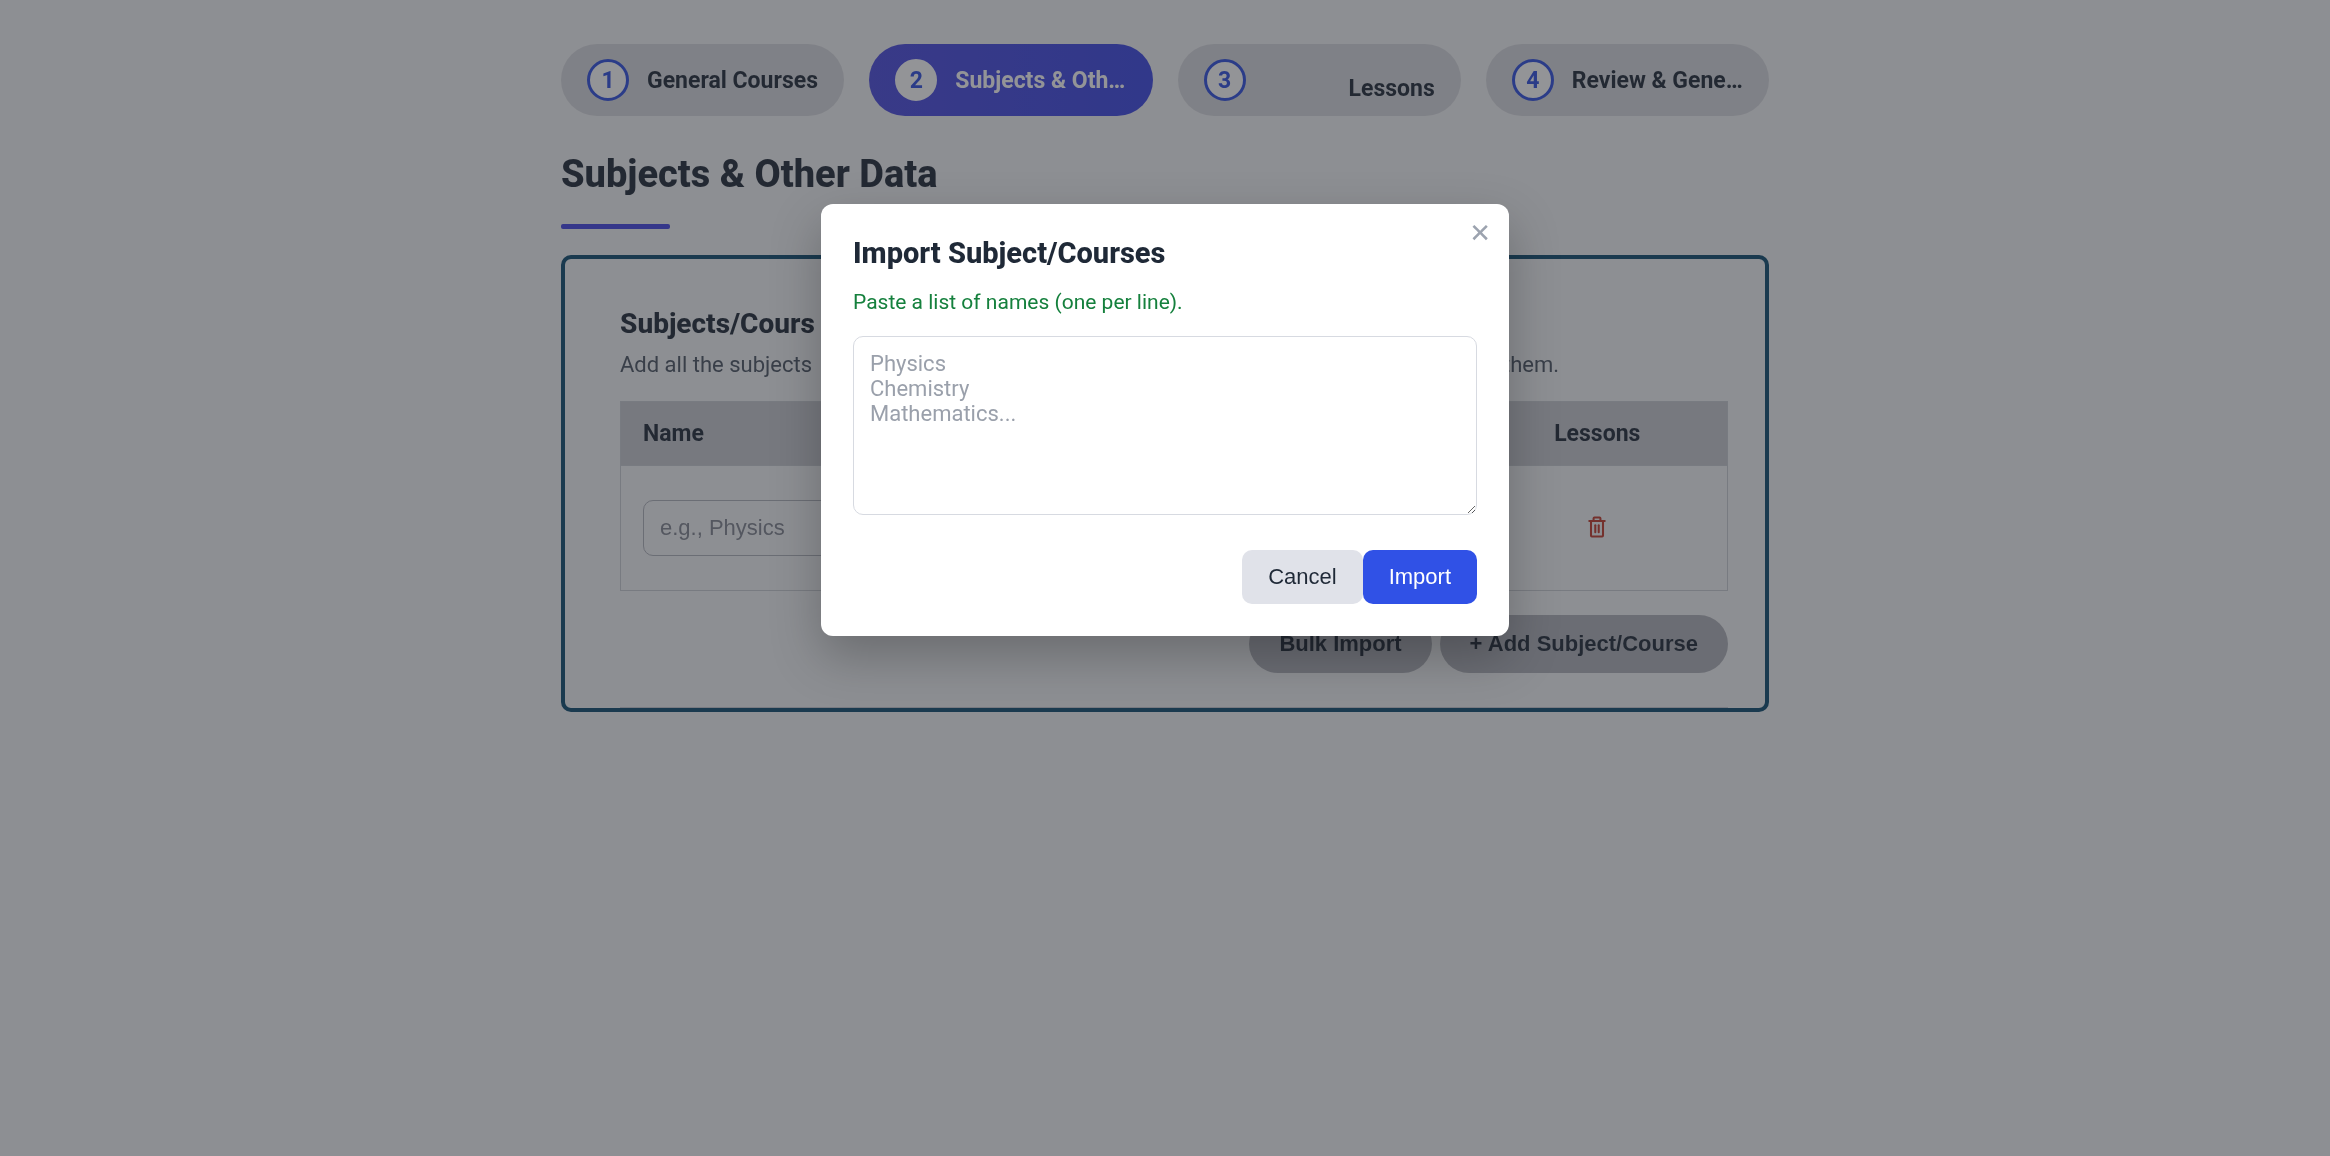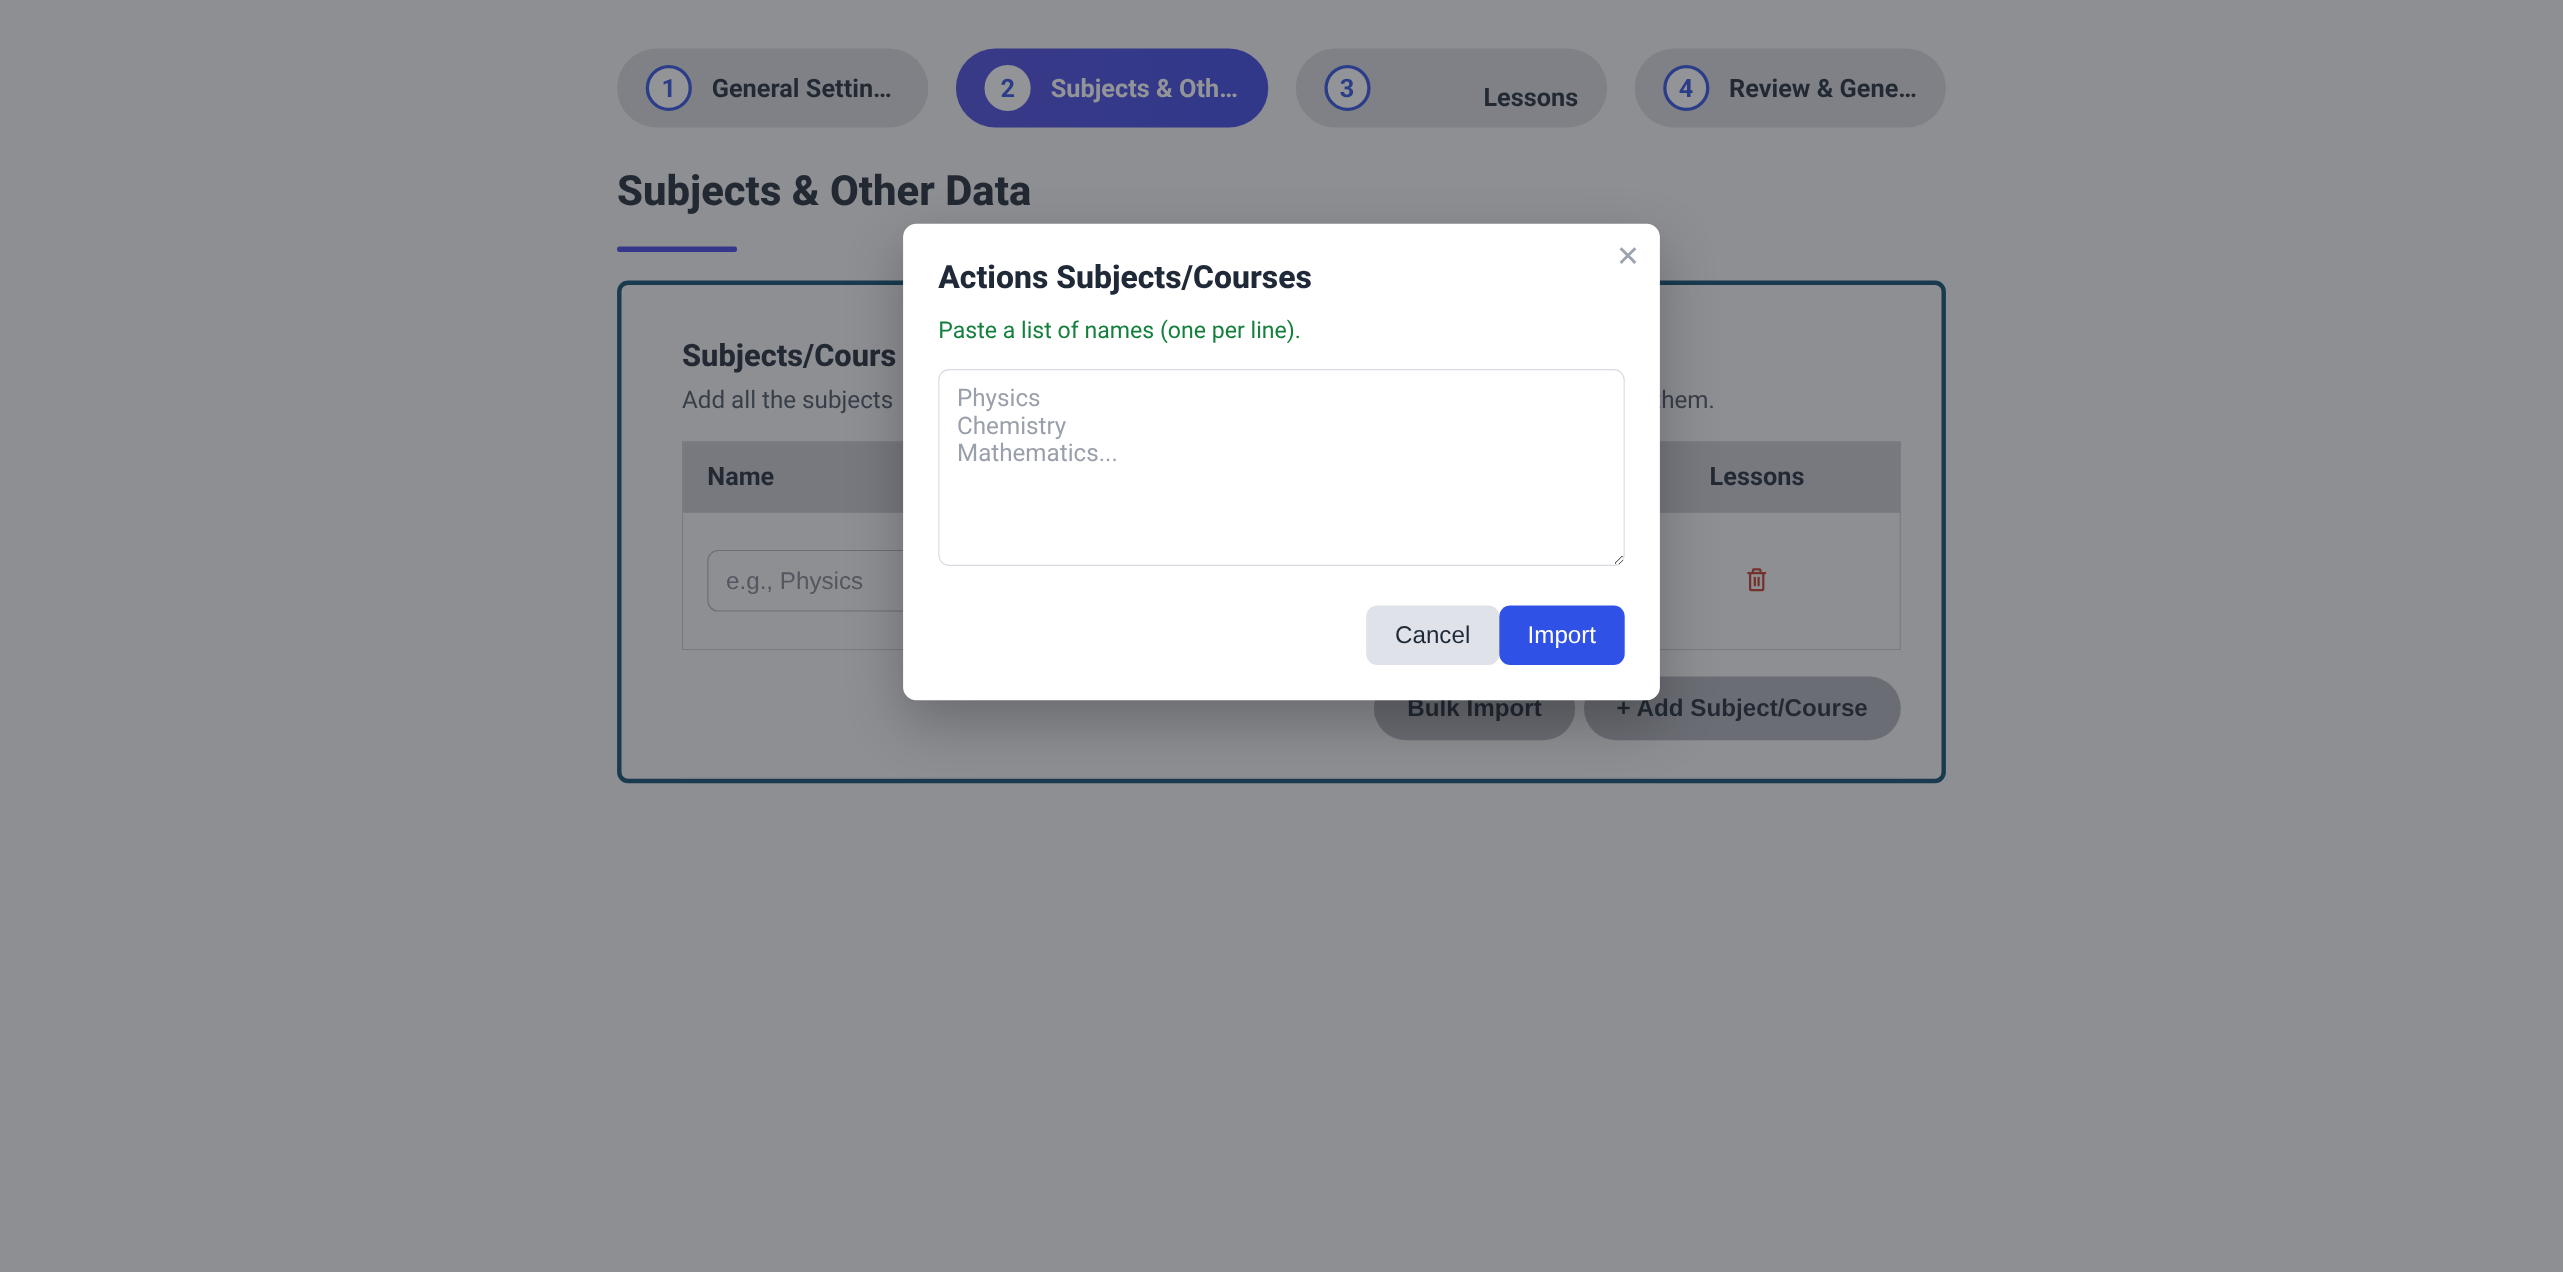--- a/index.html
+++ b/index.html
@@ -255,21 +255,21 @@
 </style>
 </head>
 <body>
 
 <div class="page">
   <div class="container">
 
     <div class="stepper">
       <div class="step">
         <div class="num">1</div>
-        <div class="label">General Settings</div>
+        <div class="label">General Courses</div>
       </div>
       <div class="step active">
         <div class="num">2</div>
         <div class="label">Subjects &amp; Oth…</div>
       </div>
       <div class="step centered">
         <div class="num">3</div>
         <div class="label-wrap">
             <div class="label">Lessons</div>
           </div>
@@ -327,21 +327,21 @@
     </div>
 
   </div>
 </div>
 
 <div class="scrim"></div>
 <div class="modal">
   <button class="modal-close">
     <span>✕</span>
   </button>
-  <h3 class="modal-title">Actions Subjects/Courses</h3>
+  <h3 class="modal-title">Import Subject/Courses</h3>
   <p class="modal-sub">Paste a list of names (one per line).</p>
   <textarea class="modal-textarea" placeholder="Physics
 Chemistry
 Mathematics..." style=""></textarea>
   <div class="modal-actions">
     <button class="btn btn-secondary">Cancel</button>
     <button class="btn btn-primary">Import</button>
   </div>
 </div>
 

